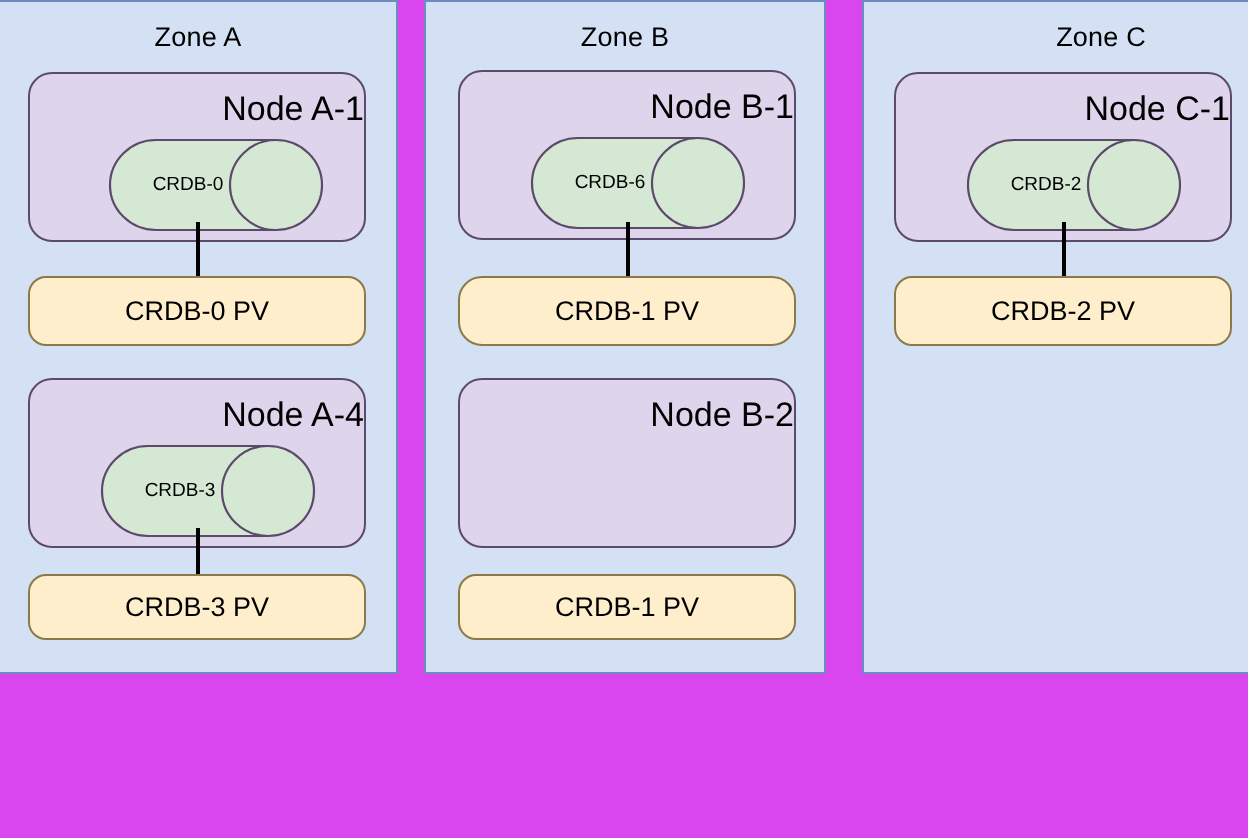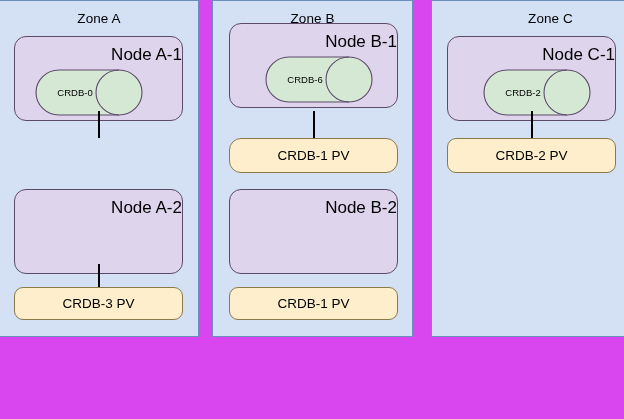--- a/index.html
+++ b/index.html
@@ -102,45 +102,53 @@
 </head>
 <body>
 
 <div id="canvas">
 
   <div class="zone zone-a">
     <div class="zone-title">Zone A</div>
 
     <div class="node" style="left:14px; top:35px; width:169px; height:85px;">
       <div class="node-title">Node A-1</div>
-      <div class="cyl" style="left:20px; top:32px; width:108px; height:47px;">
+      <div class="cyl" style="left:39px; top:32px; width:108px; height:47px;">
         <svg width="108" height="47" viewBox="0 0 108 47">
           <path d="M 24 1 L 84 1 A 23 22.5 0 0 1 84 46 L 24 46 A 23 22.5 0 0 1 24 1 Z" fill="#d5e8d4" stroke="#5c4a6b" stroke-width="1.1"></path>
           <path d="M 84 1 A 23 22.5 0 0 0 84 46" fill="none" stroke="#5c4a6b" stroke-width="1.1"></path>
         </svg>
         <div class="cyl-label">CRDB-0</div>
       </div>
     </div>
 
     <div class="connector" style="left:98px; top:110px; height:27px;"></div>
 
+    <div class="pv" style="left:14px; top:137px; width:169px; height:35px;">CRDB-0 PV</div>
 
     <div class="node" style="left:14px; top:188px; width:169px; height:85px;">
-      <div class="node-title">Node A-2</div>
+      <div class="node-title">Node A-4</div>
+      <div class="cyl" style="left:35px; top:32px; width:108px; height:47px;">
+        <svg width="108" height="47" viewBox="0 0 108 47">
+          <path d="M 24 1 L 84 1 A 23 22.5 0 0 1 84 46 L 24 46 A 23 22.5 0 0 1 24 1 Z" fill="#d5e8d4" stroke="#5c4a6b" stroke-width="1.1"></path>
+          <path d="M 84 1 A 23 22.5 0 0 0 84 46" fill="none" stroke="#5c4a6b" stroke-width="1.1"></path>
+        </svg>
+        <div class="cyl-label">CRDB-3</div>
+      </div>
     </div>
 
     <div class="connector" style="left:98px; top:263px; height:27px;"></div>
 
     <div class="pv" style="left:14px; top:286px; width:169px; height:33px;">CRDB-3 PV</div>
   </div>
 
   <div class="zone zone-b">
     <div class="zone-title">Zone B</div>
 
-    <div class="node" style="left:16px; top:22px; width:169px; height:85px;">
+    <div class="node" style="left:16px; top:34px; width:169px; height:85px;">
       <div class="node-title">Node B-1</div>
       <div class="cyl" style="left:35px; top:32px; width:108px; height:47px;">
         <svg width="108" height="47" viewBox="0 0 108 47">
           <path d="M 24 1 L 84 1 A 23 22.5 0 0 1 84 46 L 24 46 A 23 22.5 0 0 1 24 1 Z" fill="#d5e8d4" stroke="#5c4a6b" stroke-width="1.1"></path>
           <path d="M 84 1 A 23 22.5 0 0 0 84 46" fill="none" stroke="#5c4a6b" stroke-width="1.1"></path>
         </svg>
         <div class="cyl-label">CRDB-6</div>
       </div>
     </div>
 

